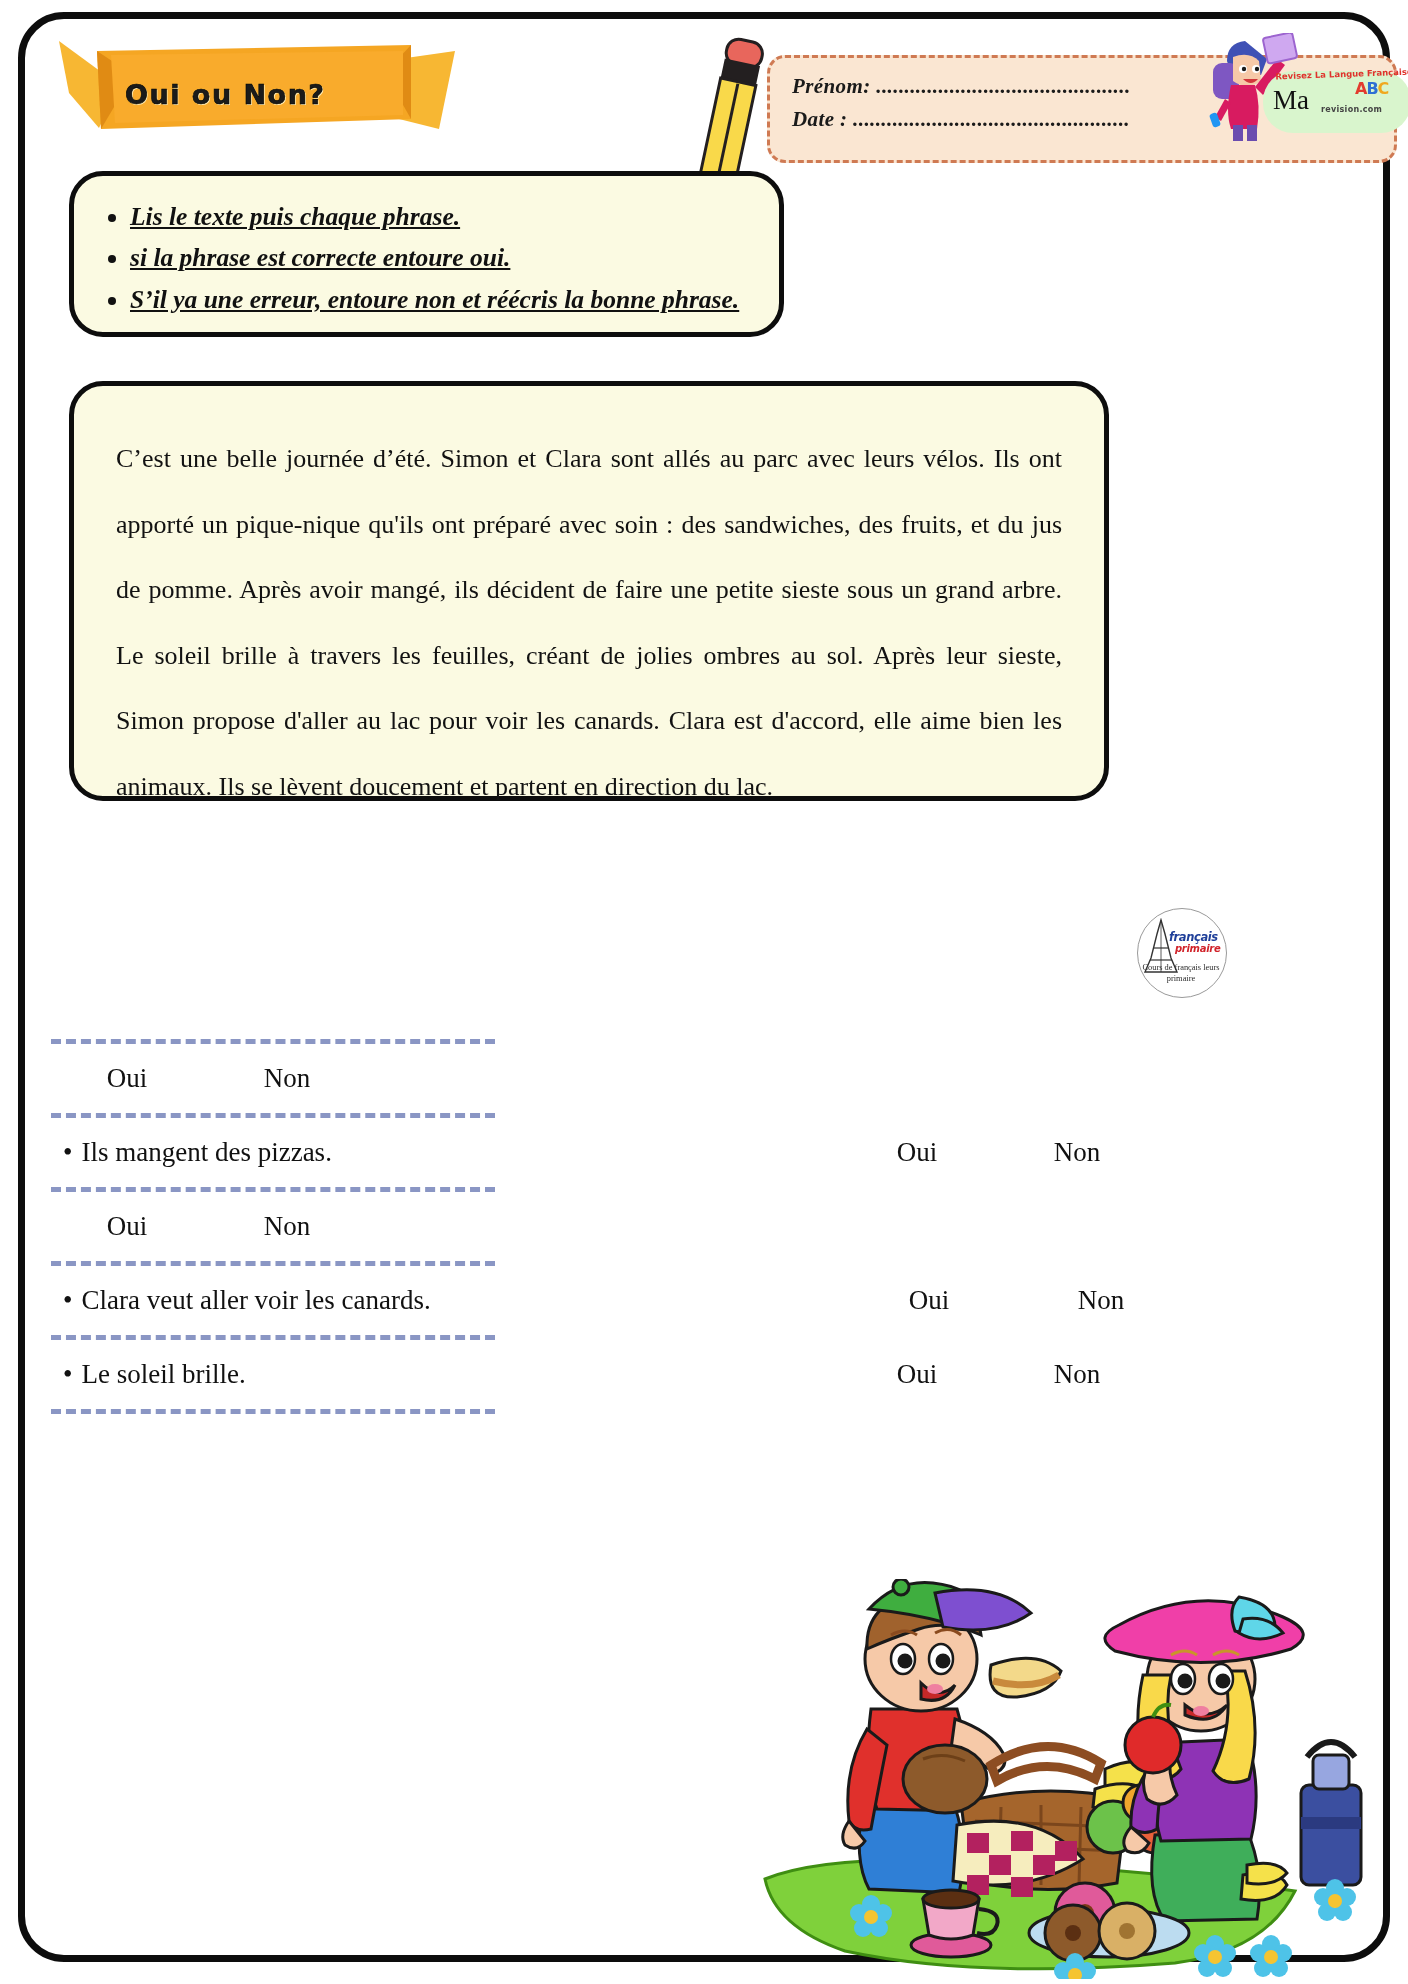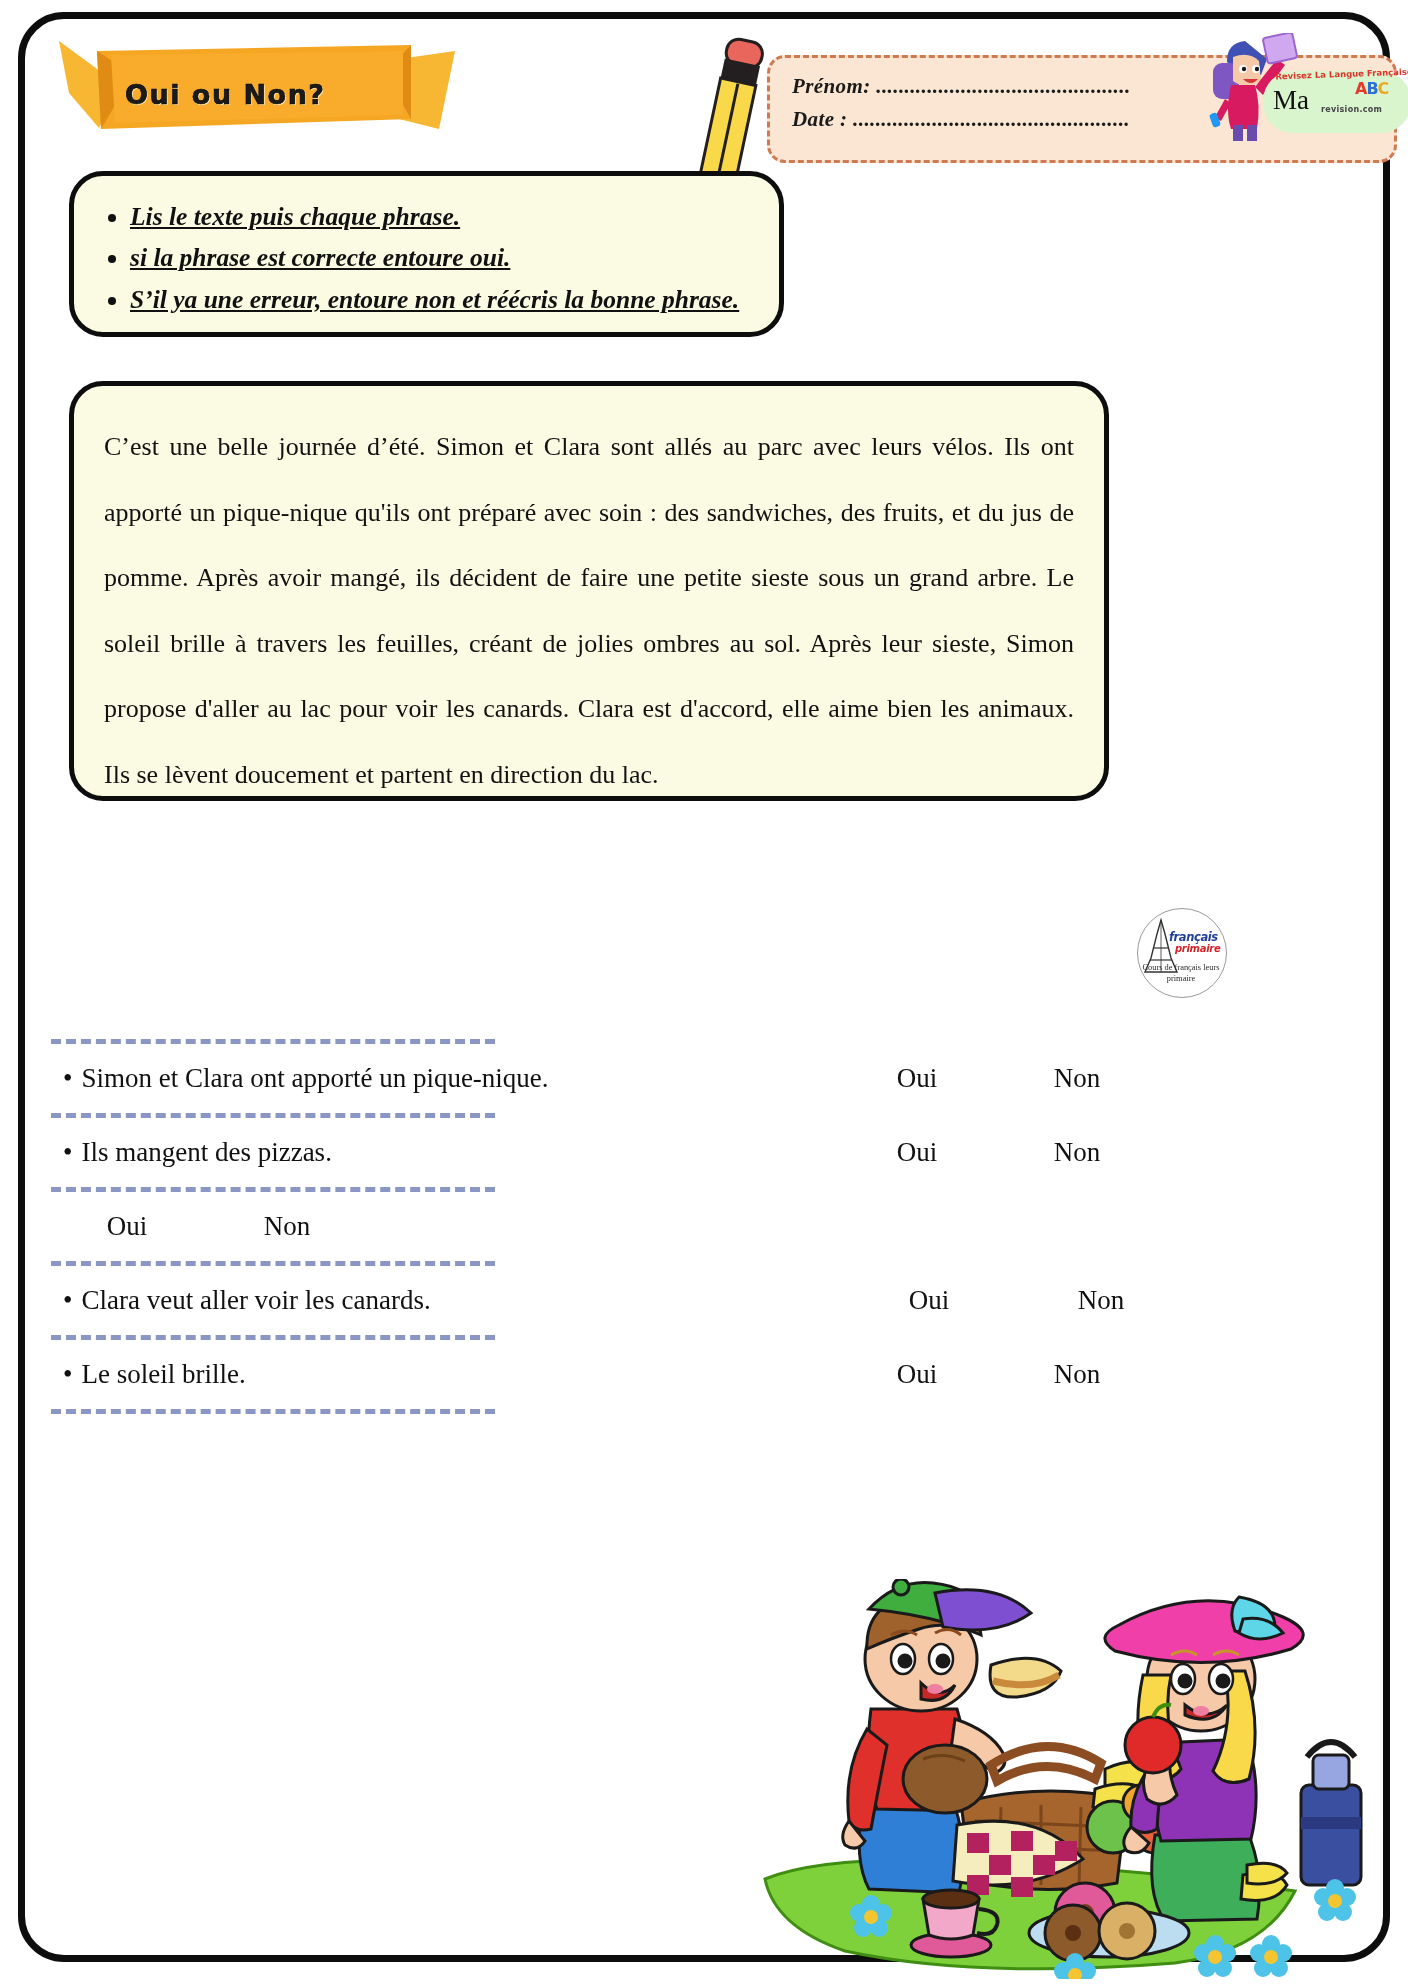--- a/index.html
+++ b/index.html
@@ -82,21 +82,21 @@
 
   
   .passage-box{
     position:absolute;left:44px;top:362px;width:1040px;height:420px;
     background:#fbfae2;border:5px solid #0d0d0d;border-radius:34px;
     box-sizing:border-box;padding:24px 26px 20px 26px;
   }
   .passage-text{
     font-size:26px;line-height:2.52;color:#121212;text-align:justify;
     font-family:"Liberation Serif","DejaVu Serif",serif;
-    margin:4px;
+    margin:16px;
   }
 
   
   .fp-stamp{
     position:absolute;left:1104px;top:885px;width:100px;height:100px;
     border-radius:50%;background:#fff;
   }
   .fp-ring{
     position:absolute;left:8px;top:4px;width:88px;height:88px;
     border:1.2px solid #9a9a9a;border-radius:50%;
@@ -221,21 +221,20 @@
     </svg>
     <div class="fp-fr">français</div>
     <div class="fp-pr">primaire</div>
     <div class="fp-sub">Cours de français leurs primaire</div>
   </div>
 
   <div class="questions">
 
     <div class="qsep"></div>
     <div class="qrow">
-      <div class="qtext"><span class="bullet">•</span><span>Simon et Clara ont apporté un pique-nique.</span></div>
       <div class="qopt oui">Oui</div>
       <div class="qopt non">Non</div>
     </div>
 
     <div class="qsep"></div>
     <div class="qrow">
       <div class="qtext"><span class="bullet">•</span><span>Ils mangent des pizzas.</span></div>
       <div class="qopt oui">Oui</div>
       <div class="qopt non">Non</div>
     </div>

